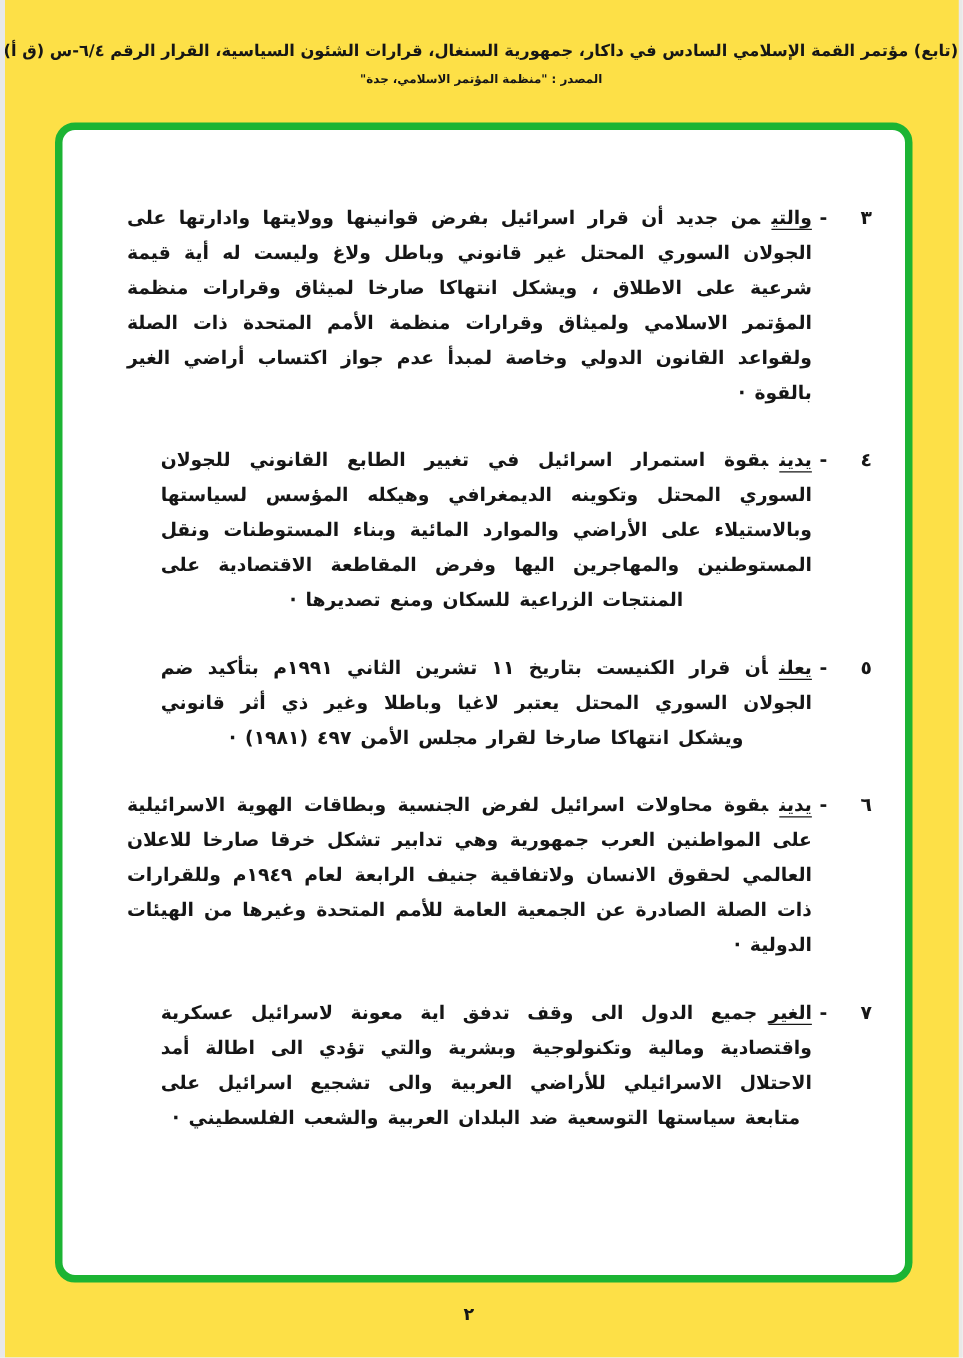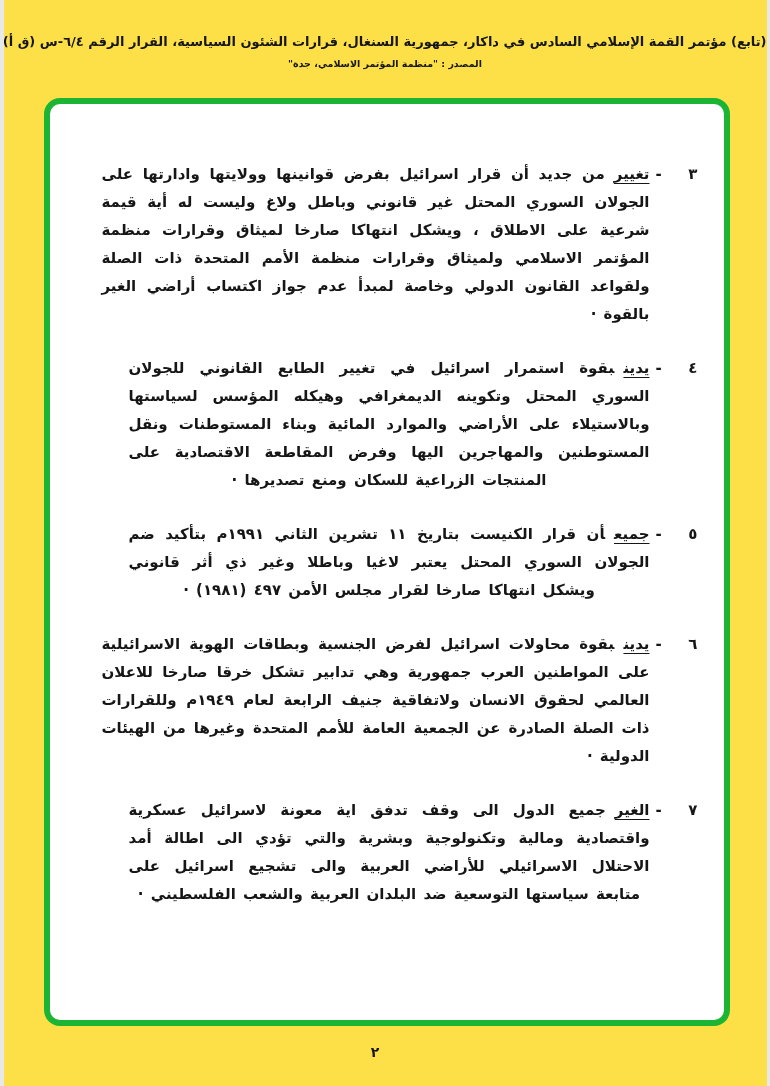--- a/index.html
+++ b/index.html
@@ -87,37 +87,37 @@
   </div>
 
   <div class="frame">
     <div class="frame-inner">
 
       <div class="item">
         <div class="item-marker">
           <span>٣</span>
           <span>-</span>
         </div>
-        <p class="item-text"><span class="lead">تغيير</span><span>من جديد أن قرار اسرائيل بفرض قوانينها وولايتها وادارتها على الجولان السوري المحتل غير قانوني وباطل ولاغ وليست له أية قيمة شرعية على الاطلاق ، ويشكل انتهاكا صارخا لميثاق وقرارات منظمة المؤتمر الاسلامي ولميثاق وقرارات منظمة الأمم المتحدة ذات الصلة ولقواعد القانون الدولي وخاصة لمبدأ عدم جواز اكتساب أراضي الغير بالقوة ·</span></p>
+        <p class="item-text"><span class="lead">والتي</span><span>من جديد أن قرار اسرائيل بفرض قوانينها وولايتها وادارتها على الجولان السوري المحتل غير قانوني وباطل ولاغ وليست له أية قيمة شرعية على الاطلاق ، ويشكل انتهاكا صارخا لميثاق وقرارات منظمة المؤتمر الاسلامي ولميثاق وقرارات منظمة الأمم المتحدة ذات الصلة ولقواعد القانون الدولي وخاصة لمبدأ عدم جواز اكتساب أراضي الغير بالقوة ·</span></p>
       </div>
 
       <div class="item">
         <div class="item-marker">
           <span>٤</span>
           <span>-</span>
         </div>
         <p class="item-text tab-last"><span class="lead">يدين</span><span>بقوة استمرار اسرائيل في تغيير الطابع القانوني للجولان السوري المحتل وتكوينه الديمغرافي وهيكله المؤسس لسياستها وبالاستيلاء على الأراضي والموارد المائية وبناء المستوطنات ونقل المستوطنين والمهاجرين اليها وفرض المقاطعة الاقتصادية على المنتجات الزراعية للسكان ومنع تصديرها ·</span></p>
       </div>
 
       <div class="item">
         <div class="item-marker">
           <span>٥</span>
           <span>-</span>
         </div>
-        <p class="item-text tab-last"><span class="lead">جميع</span><span>أن قرار الكنيست بتاريخ ١١ تشرين الثاني ١٩٩١م بتأكيد ضم الجولان السوري المحتل يعتبر لاغيا وباطلا وغير ذي أثر قانوني ويشكل انتهاكا صارخا لقرار مجلس الأمن ٤٩٧ (١٩٨١) ·</span></p>
+        <p class="item-text tab-last"><span class="lead">يعلن</span><span>أن قرار الكنيست بتاريخ ١١ تشرين الثاني ١٩٩١م بتأكيد ضم الجولان السوري المحتل يعتبر لاغيا وباطلا وغير ذي أثر قانوني ويشكل انتهاكا صارخا لقرار مجلس الأمن ٤٩٧ (١٩٨١) ·</span></p>
       </div>
 
       <div class="item">
         <div class="item-marker">
           <span>٦</span>
           <span>-</span>
         </div>
         <p class="item-text"><span class="lead">يدين</span><span>بقوة محاولات اسرائيل لفرض الجنسية وبطاقات الهوية الاسرائيلية على المواطنين العرب جمهورية وهي تدابير تشكل خرقا صارخا للاعلان العالمي لحقوق الانسان ولاتفاقية جنيف الرابعة لعام ١٩٤٩م وللقرارات ذات الصلة الصادرة عن الجمعية العامة للأمم المتحدة وغيرها من الهيئات الدولية ·</span></p>
       </div>
 

